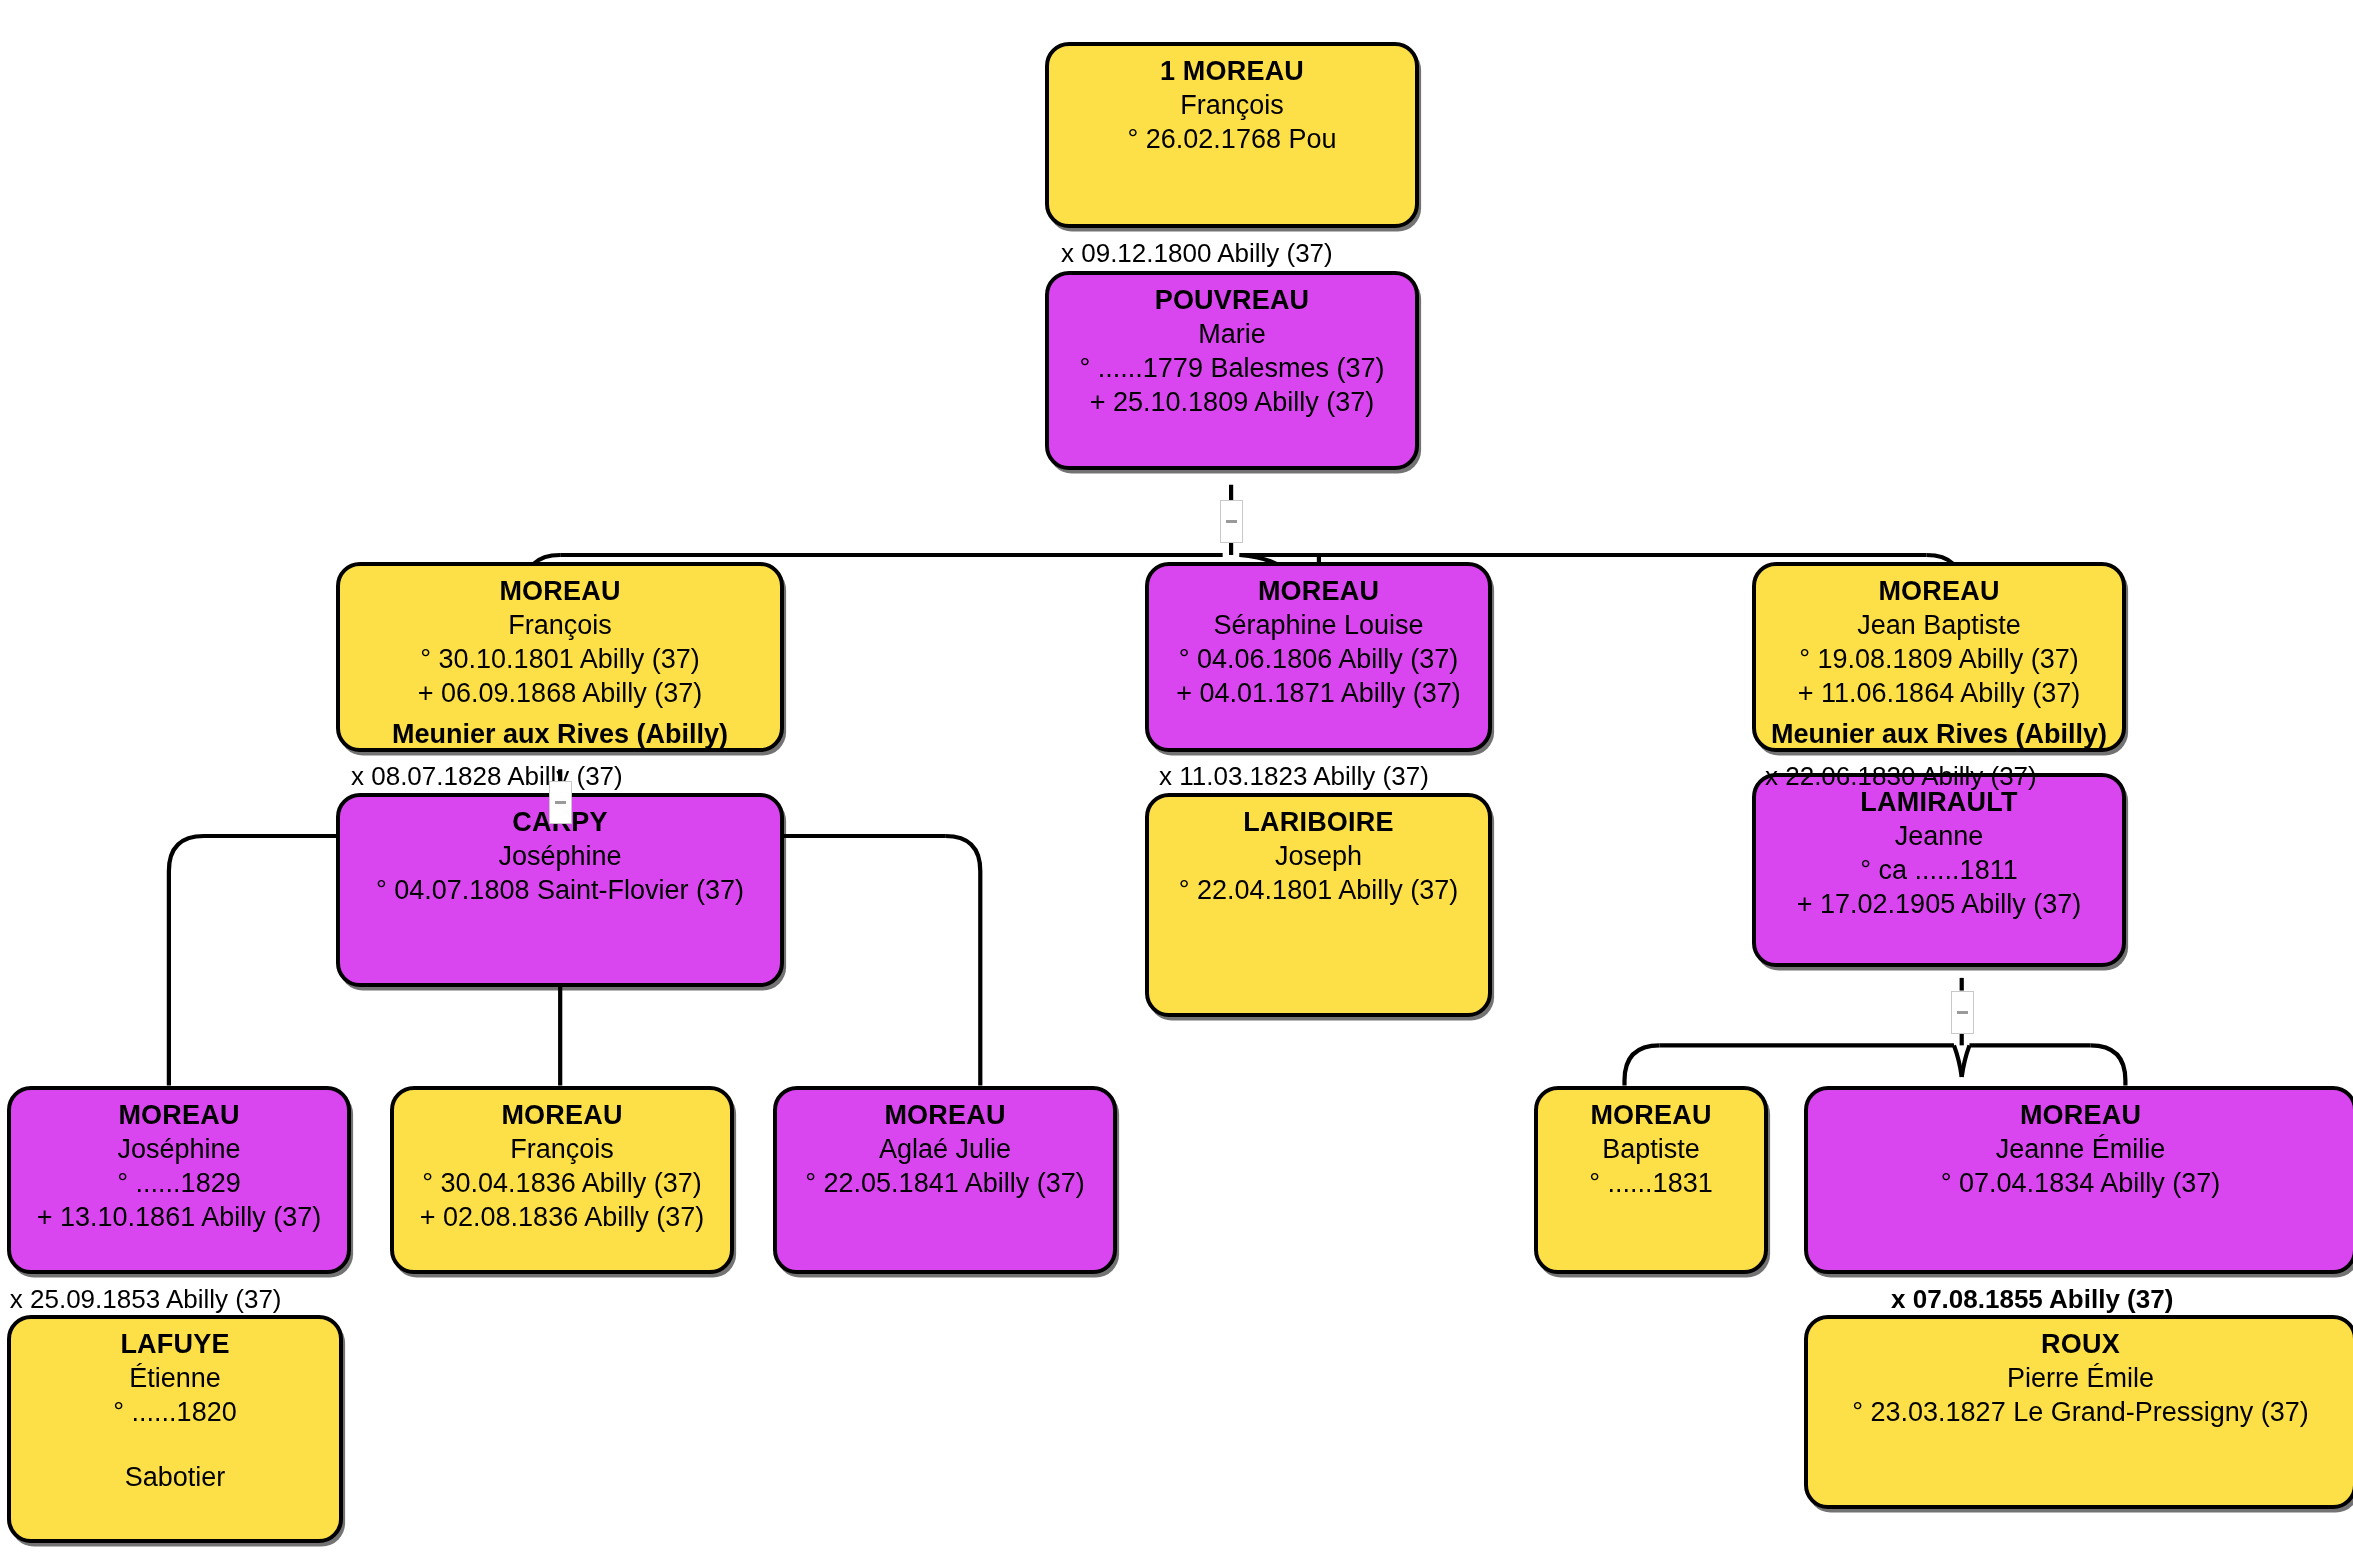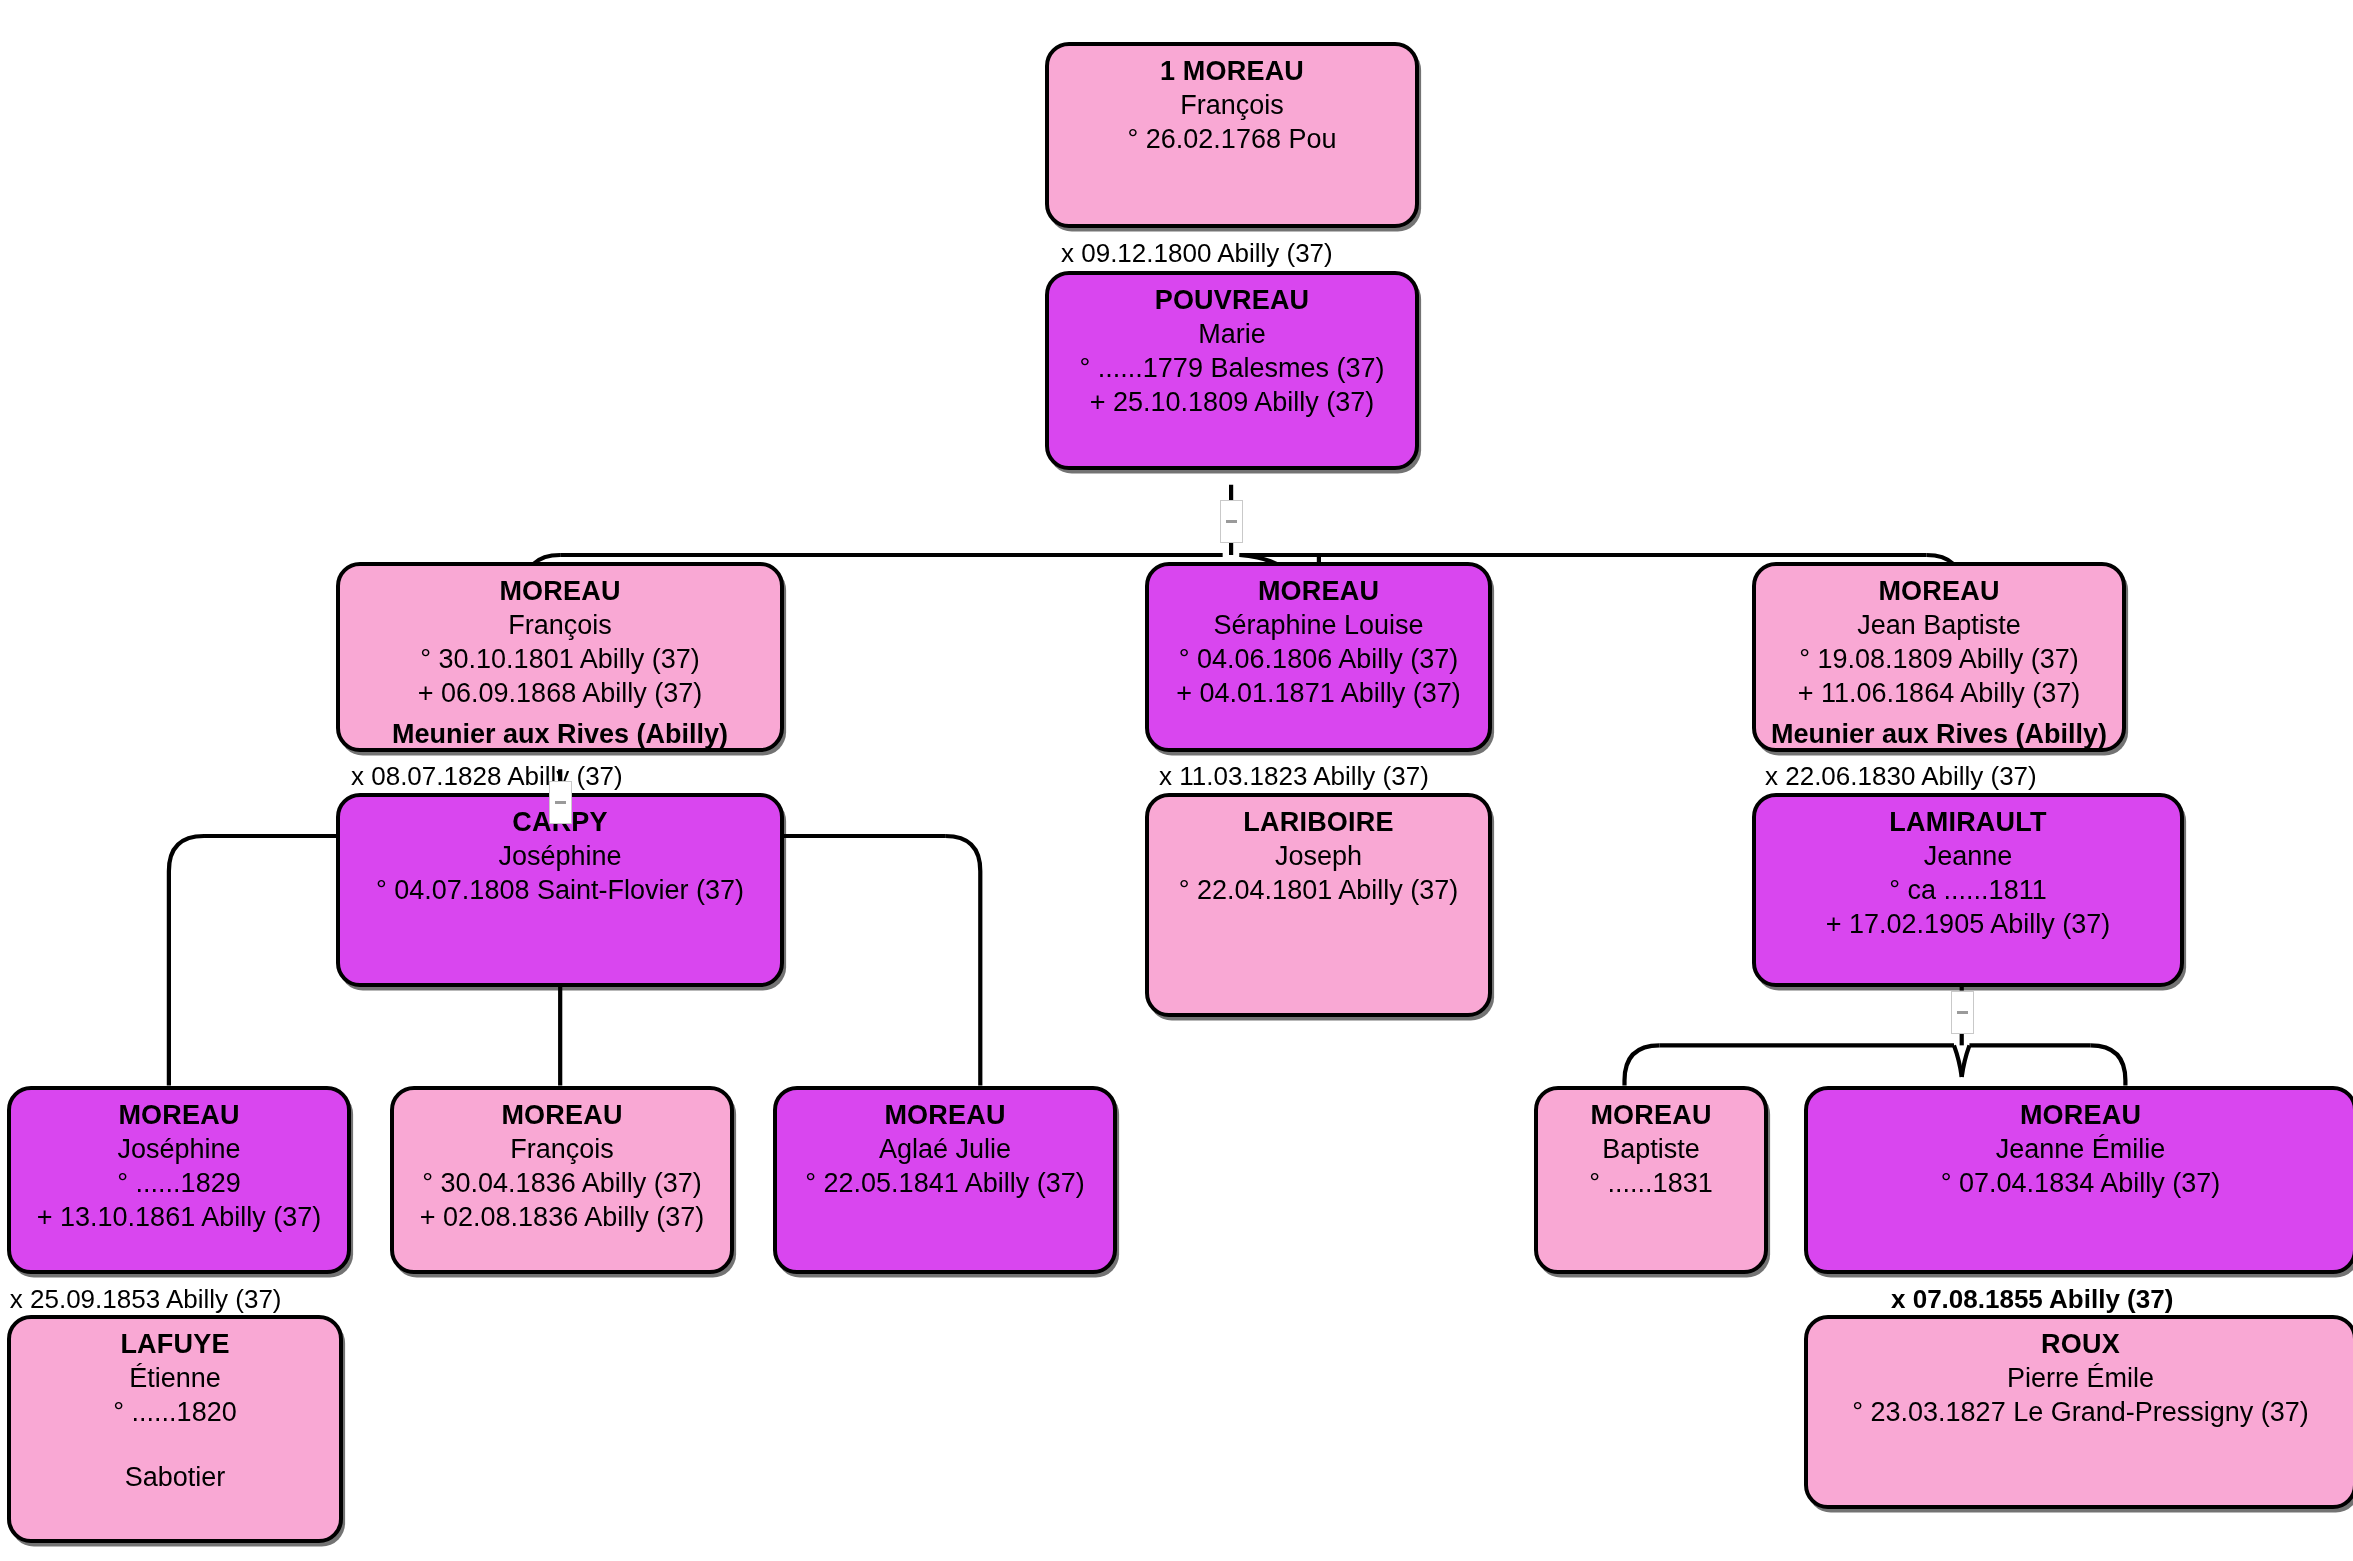--- a/index.html
+++ b/index.html
@@ -32,21 +32,21 @@
     border: 4.9px solid #000000;
     border-radius: 24px;
     z-index: 3;
     display: flex;
     flex-direction: column;
     align-items: center;
     text-align: center;
     overflow: visible;
     box-shadow: 2.8px 4.2px 0px -0.7px rgba(0,0,0,0.55);
   }
-  .person.blue  { background: #f9a8d4; }
+  .person.blue  { background: #fde047; }
   .person.pink  { background: #d946ef; }
 
   .p-surname {
     font-weight: bold;
     font-size: 27px;
     line-height: 34px;
     letter-spacing: 0.2px;
     color: #000;
     white-space: nowrap;
     margin-top: 8.4px;
@@ -202,21 +202,21 @@
   </div>
 
   <div class="person blue" style="left:1752px; top:562px; width:374px; height:190px;">
     <div class="p-surname">MOREAU</div>
     <div class="p-given">Jean Baptiste</div>
     <div class="p-line">° 19.08.1809 Abilly (37)</div>
     <div class="p-line">+ 11.06.1864 Abilly (37)</div>
     <div class="p-occ bottom">Meunier aux Rives (Abilly)</div>
   </div>
   <div class="marriage" style="left:1765px; top:760px;">x 22.06.1830 Abilly (37)</div>
-  <div class="person pink" style="left:1752px; top:793px; width:432px; height:194px;">
+  <div class="person pink" style="left:1752px; top:773px; width:374px; height:194px;">
     <div class="p-surname">LAMIRAULT</div>
     <div class="p-given">Jeanne</div>
     <div class="p-line">° ca ......1811</div>
     <div class="p-line">+ 17.02.1905 Abilly (37)</div>
   </div>
   <div class="toggle" style="left:1951px; top:991px;">
     <span class="minus"></span>
   </div>
 
   <div class="person pink" style="left:7px; top:1086px; width:344px; height:188px;">

